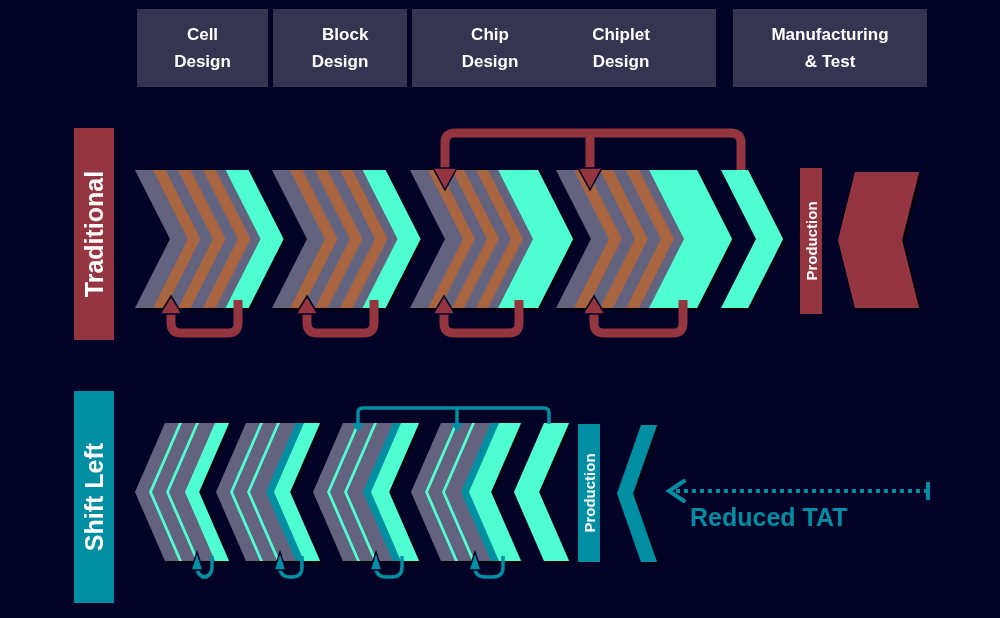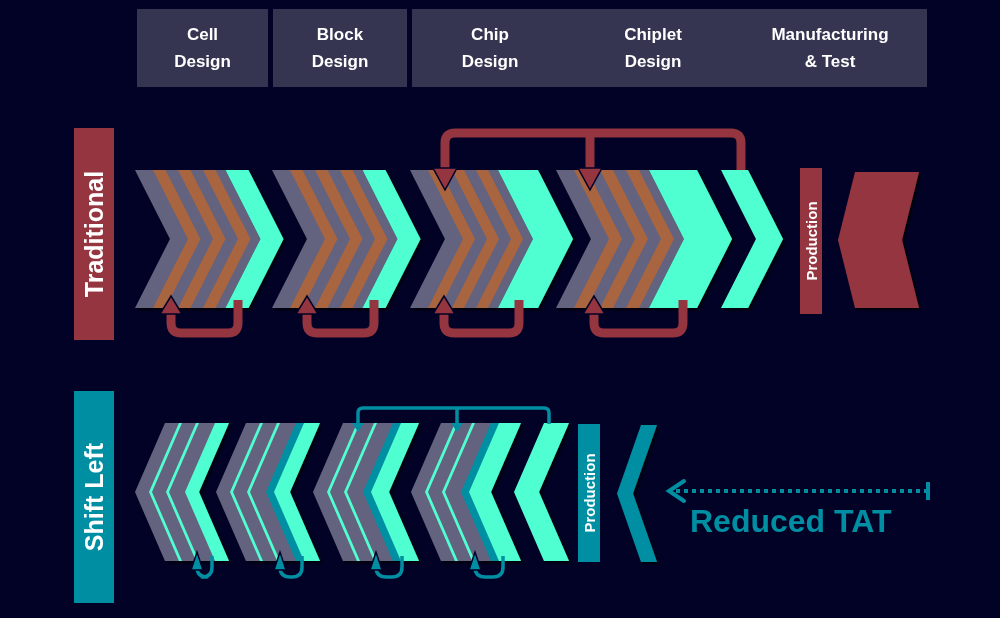--- a/index.html
+++ b/index.html
@@ -36,33 +36,33 @@
       position: absolute; color: #ffffff; font-weight: bold; font-size: 15px;
     }
     .prod-bar span {
       position: absolute; left: 50%; top: 50%;
       transform: translate(-50%, -50%) rotate(-90deg);
       white-space: nowrap;
     }
     #diagram { position: absolute; left: 0; top: 0; }
     .tat-label {
       position: absolute; left: 690px; top: 503px;
-      color: #008ea3; font-weight: bold; font-size: 32px;
+      color: #008ea3; font-weight: bold; font-size: 25px;
     }
   </style>
 </head>
 <body>
 
 <div class="stage-header" style="left:137px;width:131px;">Cell
 Design</div>
-<div class="stage-header" style="left:273px;width:134px;">Block
+<div class="stage-header" style="left:273px;width:134px;text-align:right;">Block
 Design</div>
 <div class="stage-header" style="left:412px;width:156px;">Chip
 Design</div>
-<div class="stage-header" style="left:558px;width:190px;text-align:center;">Chiplet
+<div class="stage-header" style="left:526px;width:190px;text-align:center;">Chiplet
 Design</div>
 <div class="stage-header" style="left:723px;width:194px;margin-left:10px;">Manufacturing
 &amp; Test</div>
 
 <div class="row-label" style="left:74px;top:128px;width:40px;height:212px;background:#943540;">
   <span>Traditional</span>
 </div>
 <div class="row-label" style="left:74px;top:391px;width:40px;height:212px;background:#008ea3;">
   <span>Shift Left</span>
 </div>

